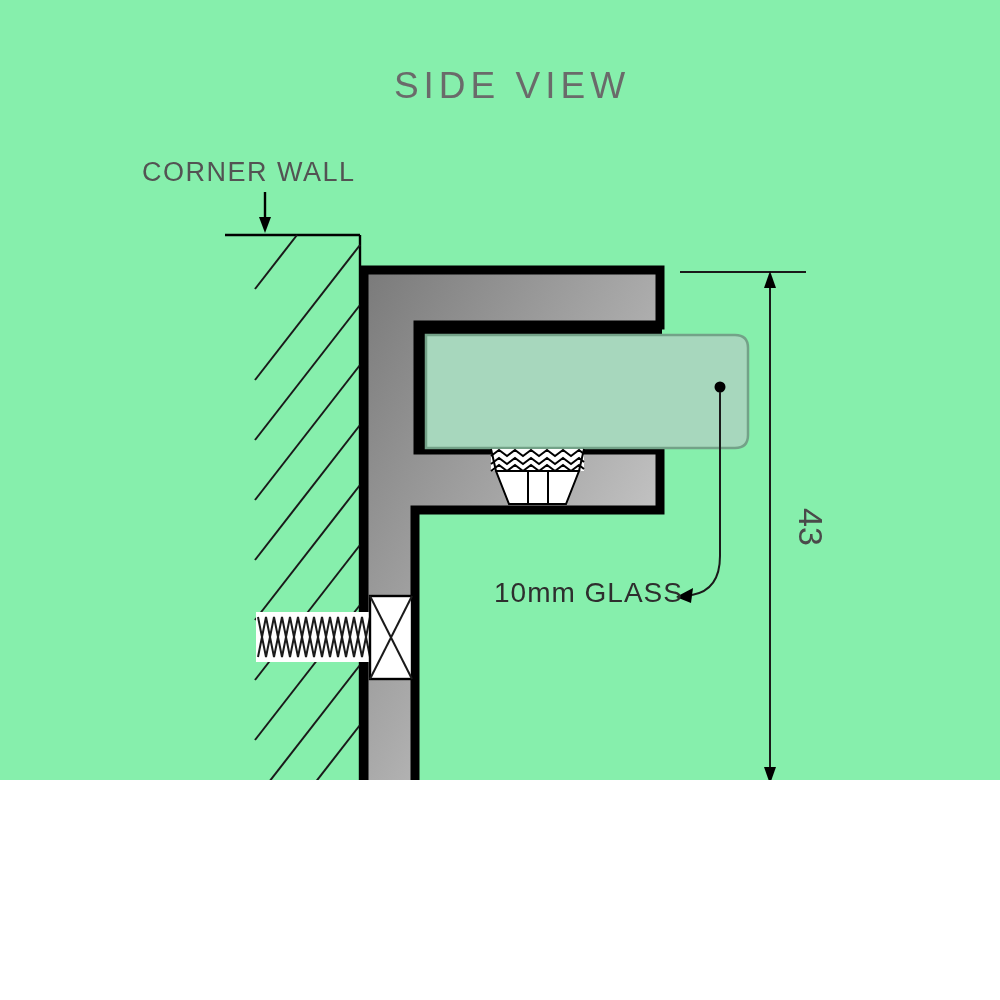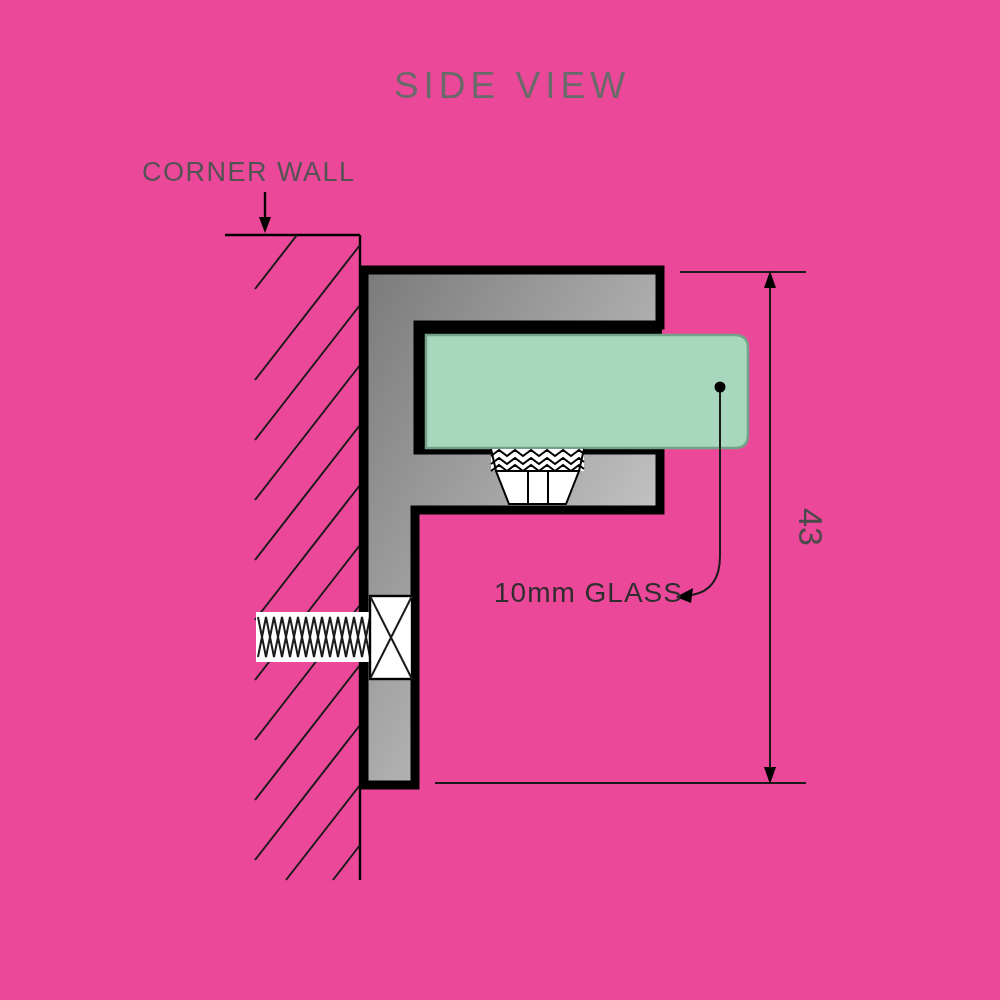--- a/index.html
+++ b/index.html
@@ -6,22 +6,22 @@
     margin: 0;
     padding: 0;
     background: #ffffff;
     width: 1000px;
     height: 1000px;
     font-family: "Liberation Sans", sans-serif;
   }
   .stage {
     position: relative;
     width: 1000px;
-    height: 1000px;
-    background: #ec4899;
+    height: 780px;
+    background: #86efac;
     overflow: hidden;
   }
   svg text {
     font-family: "Liberation Sans", "DejaVu Sans", sans-serif;
   }
   .title-text {
     font-size: 37px;
     letter-spacing: 5px;
   }
   .label-text {

